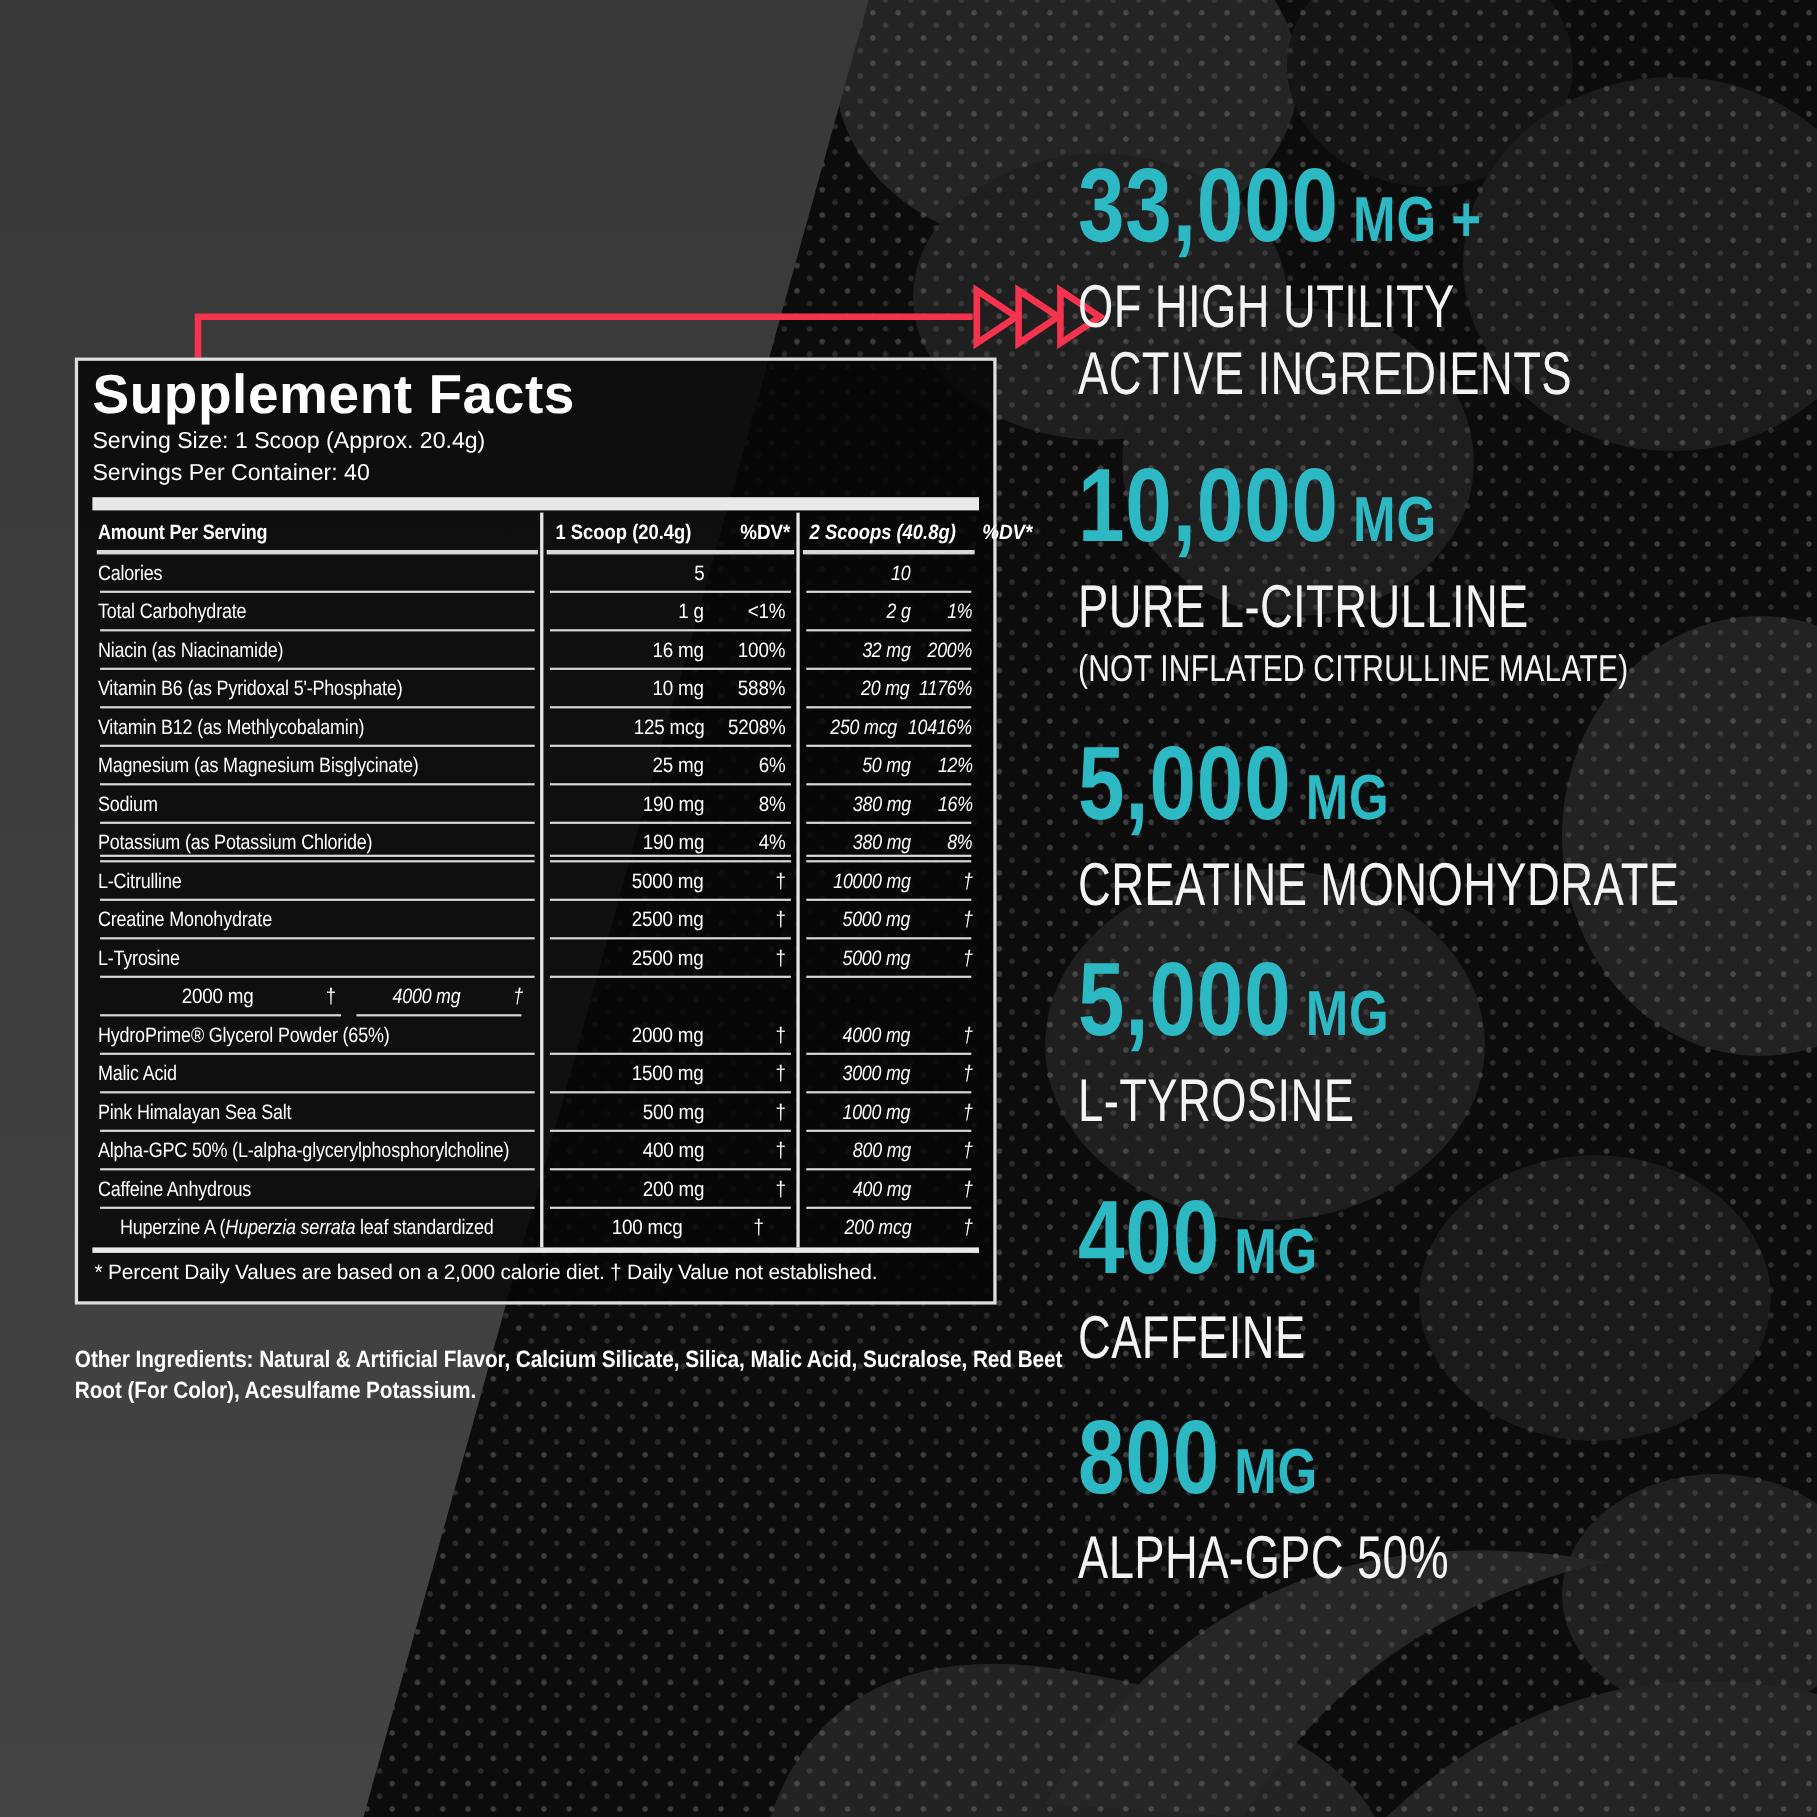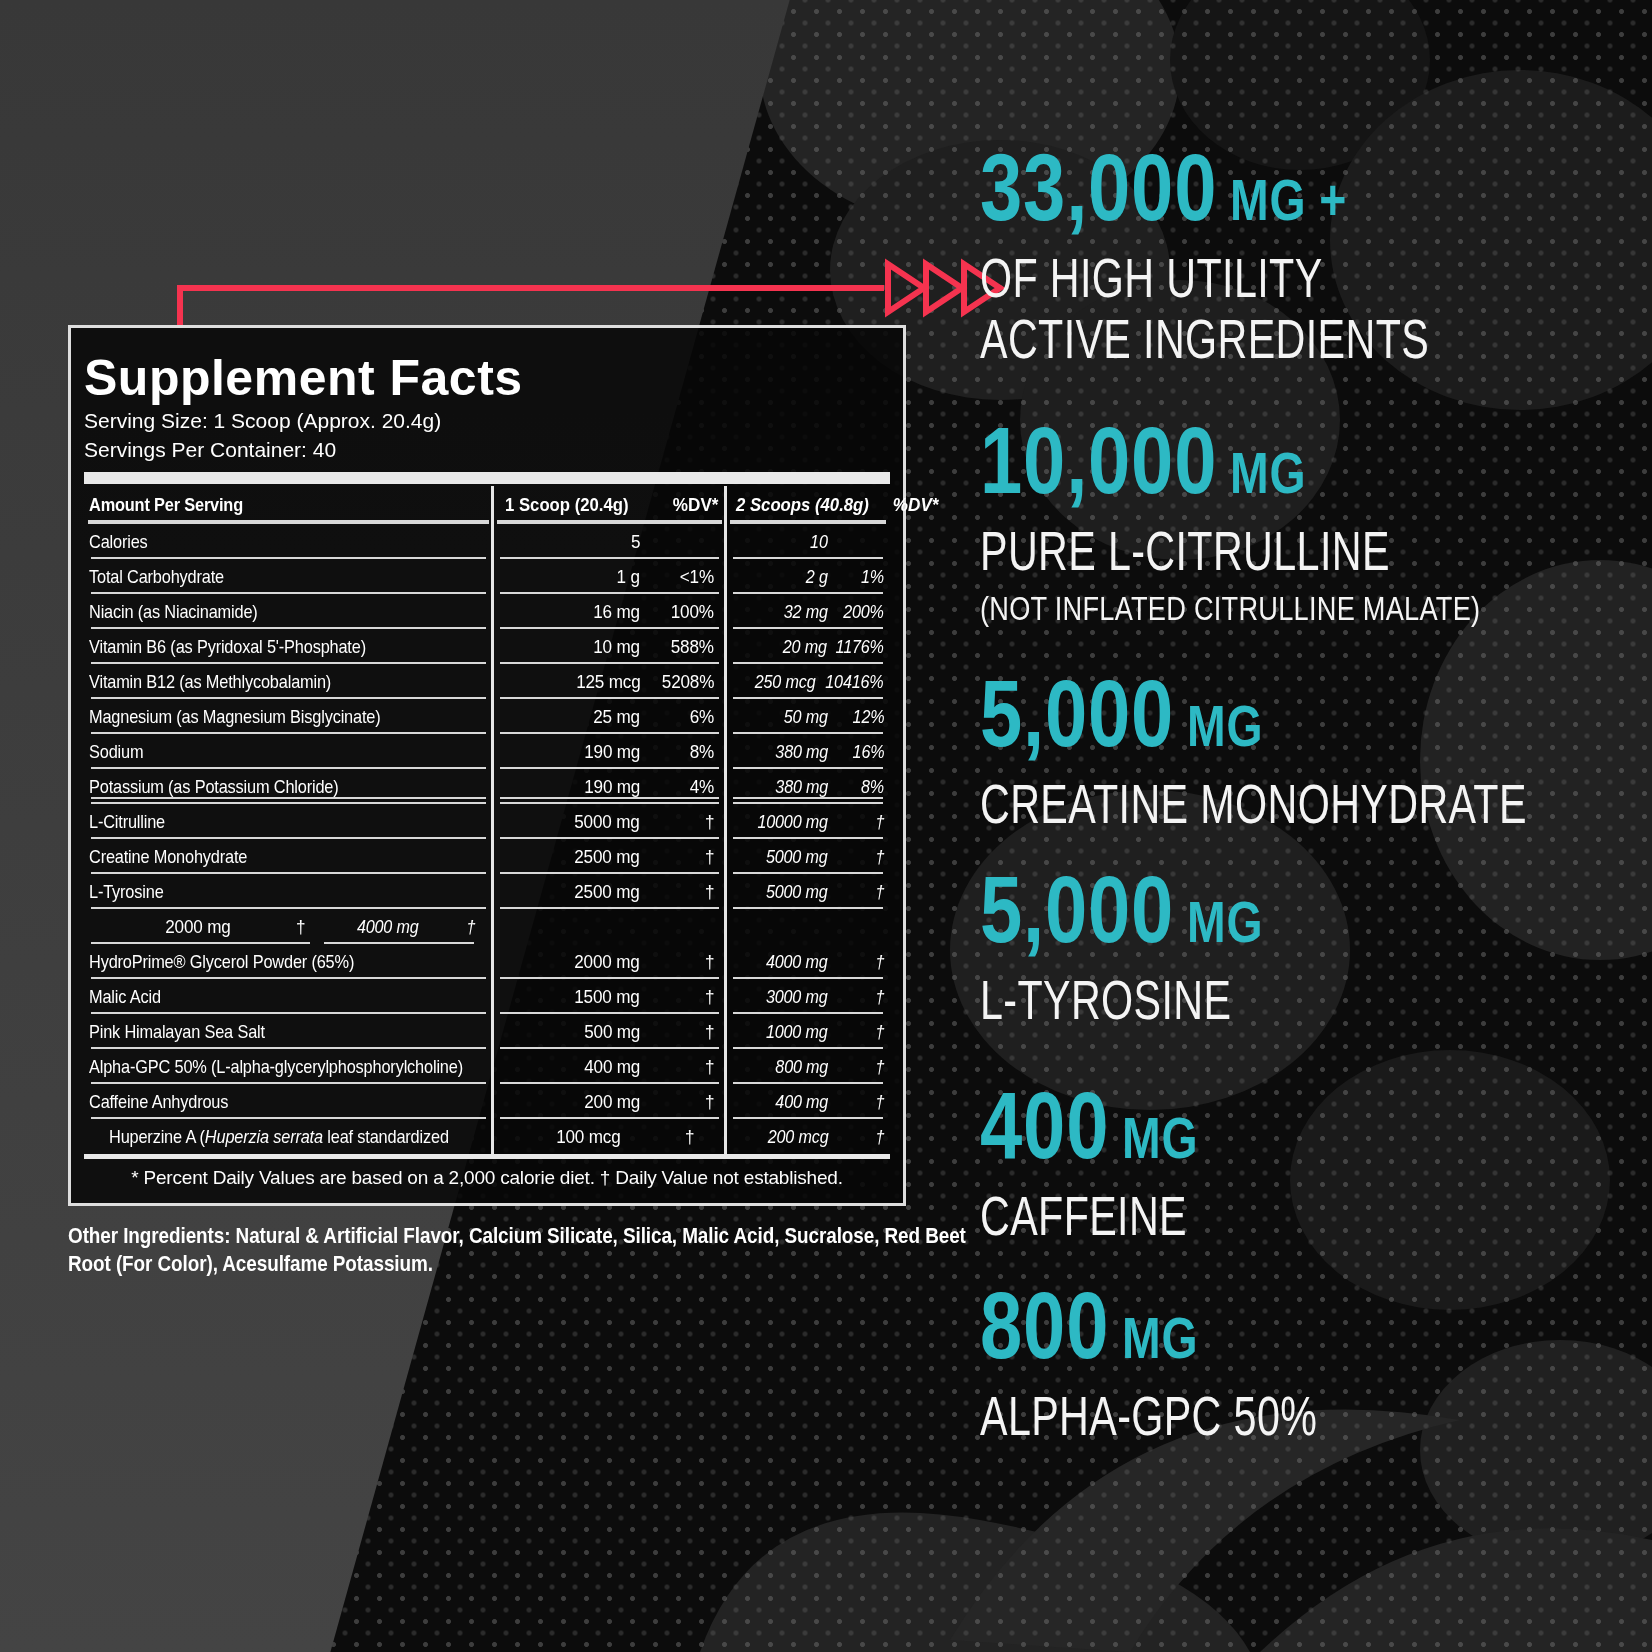--- a/index.html
+++ b/index.html
@@ -12,21 +12,21 @@
       radial-gradient(circle,rgba(110,110,110,.5) 2.1px,transparent 2.9px),
       radial-gradient(circle,rgba(110,110,110,.32) 2.1px,transparent 2.9px);
     background-size:23px 23px,23px 23px;
     background-position:0 0,11.5px 11.5px;}
   .wedge{position:absolute;inset:0;background:linear-gradient(180deg,#383838,#444444);
     clip-path:polygon(0 0,47.8% 0,20% 100%,0 100%);}
   .arrow-svg{position:absolute;inset:0;pointer-events:none;}
 
   
   .panel{position:absolute;left:68px;top:325px;width:838px;box-sizing:border-box;
-    background:rgba(7,7,7,.85);border:3px solid #dedede;padding:24px 13px 12px;}
+    background:rgba(7,7,7,.85);border:3px solid #dedede;padding:4px 13px 12px;}
   .p-title{margin:0;font-size:50px;font-weight:700;letter-spacing:.5px;line-height:1.06;color:#fff;}
   .p-serv{font-size:21px;line-height:26px;margin-top:3px;}
   .p-bar{height:12px;background:#e9e9e9;margin-top:9px;}
   .tgrid{position:relative;margin-top:2px;}
   .vd{position:absolute;top:0;bottom:0;width:3px;background:#e6e6e6;}
   .vd1{left:407px;}.vd2{left:640px;}
   .trow{display:flex;height:35px;}
   .trow.th{height:38px;}
   .cell{display:flex;align-items:center;font-size:19px;
     background-image:linear-gradient(#d8d8d8,#d8d8d8);background-repeat:no-repeat;
@@ -42,21 +42,21 @@
   .lbl{white-space:nowrap;display:inline-block;transform:scaleX(.86);transform-origin:left center;letter-spacing:-.2px;}
   .lbl i{font-style:italic;}
   .amt,.dv{display:block;text-align:right;white-space:nowrap;}
   .a2{width:135px;}.d2{flex:1;padding-right:12px;}
   .a3{width:92px;}.d3{flex:1;padding-right:6px;}
   .cnd{display:inline-block;transform:scaleX(.9);transform-origin:right center;letter-spacing:-.2px;}
   .c3 .cnd{transform:scaleX(.85);}
   .hl{flex:1;white-space:nowrap;display:block;transform:scaleX(.88);transform-origin:left center;}
   .hr{white-space:nowrap;display:block;transform:scaleX(.9);transform-origin:right center;padding-right:8px;}
   .p-thick{height:5px;background:#e9e9e9;}
-  .p-foot{font-size:19px;padding:8px 2px 2px;letter-spacing:-.2px;text-align:center;}
+  .p-foot{font-size:19px;padding:8px 2px 2px;letter-spacing:-.2px;}
 
   .other{position:absolute;left:68px;top:1222px;width:1030px;font-size:21.5px;font-weight:700;
     line-height:28px;transform:scaleX(.88);transform-origin:left top;letter-spacing:-.1px;}
 
   
   .callout{position:absolute;left:980px;}
   .co-num{display:flex;align-items:baseline;gap:16px;color:#2db9c4;font-weight:700;
     transform:scaleX(.8);transform-origin:left bottom;white-space:nowrap;line-height:.95;}
   .co-val{font-size:95px;letter-spacing:1px;}
   .co-unit{font-size:58px;letter-spacing:1px;}

